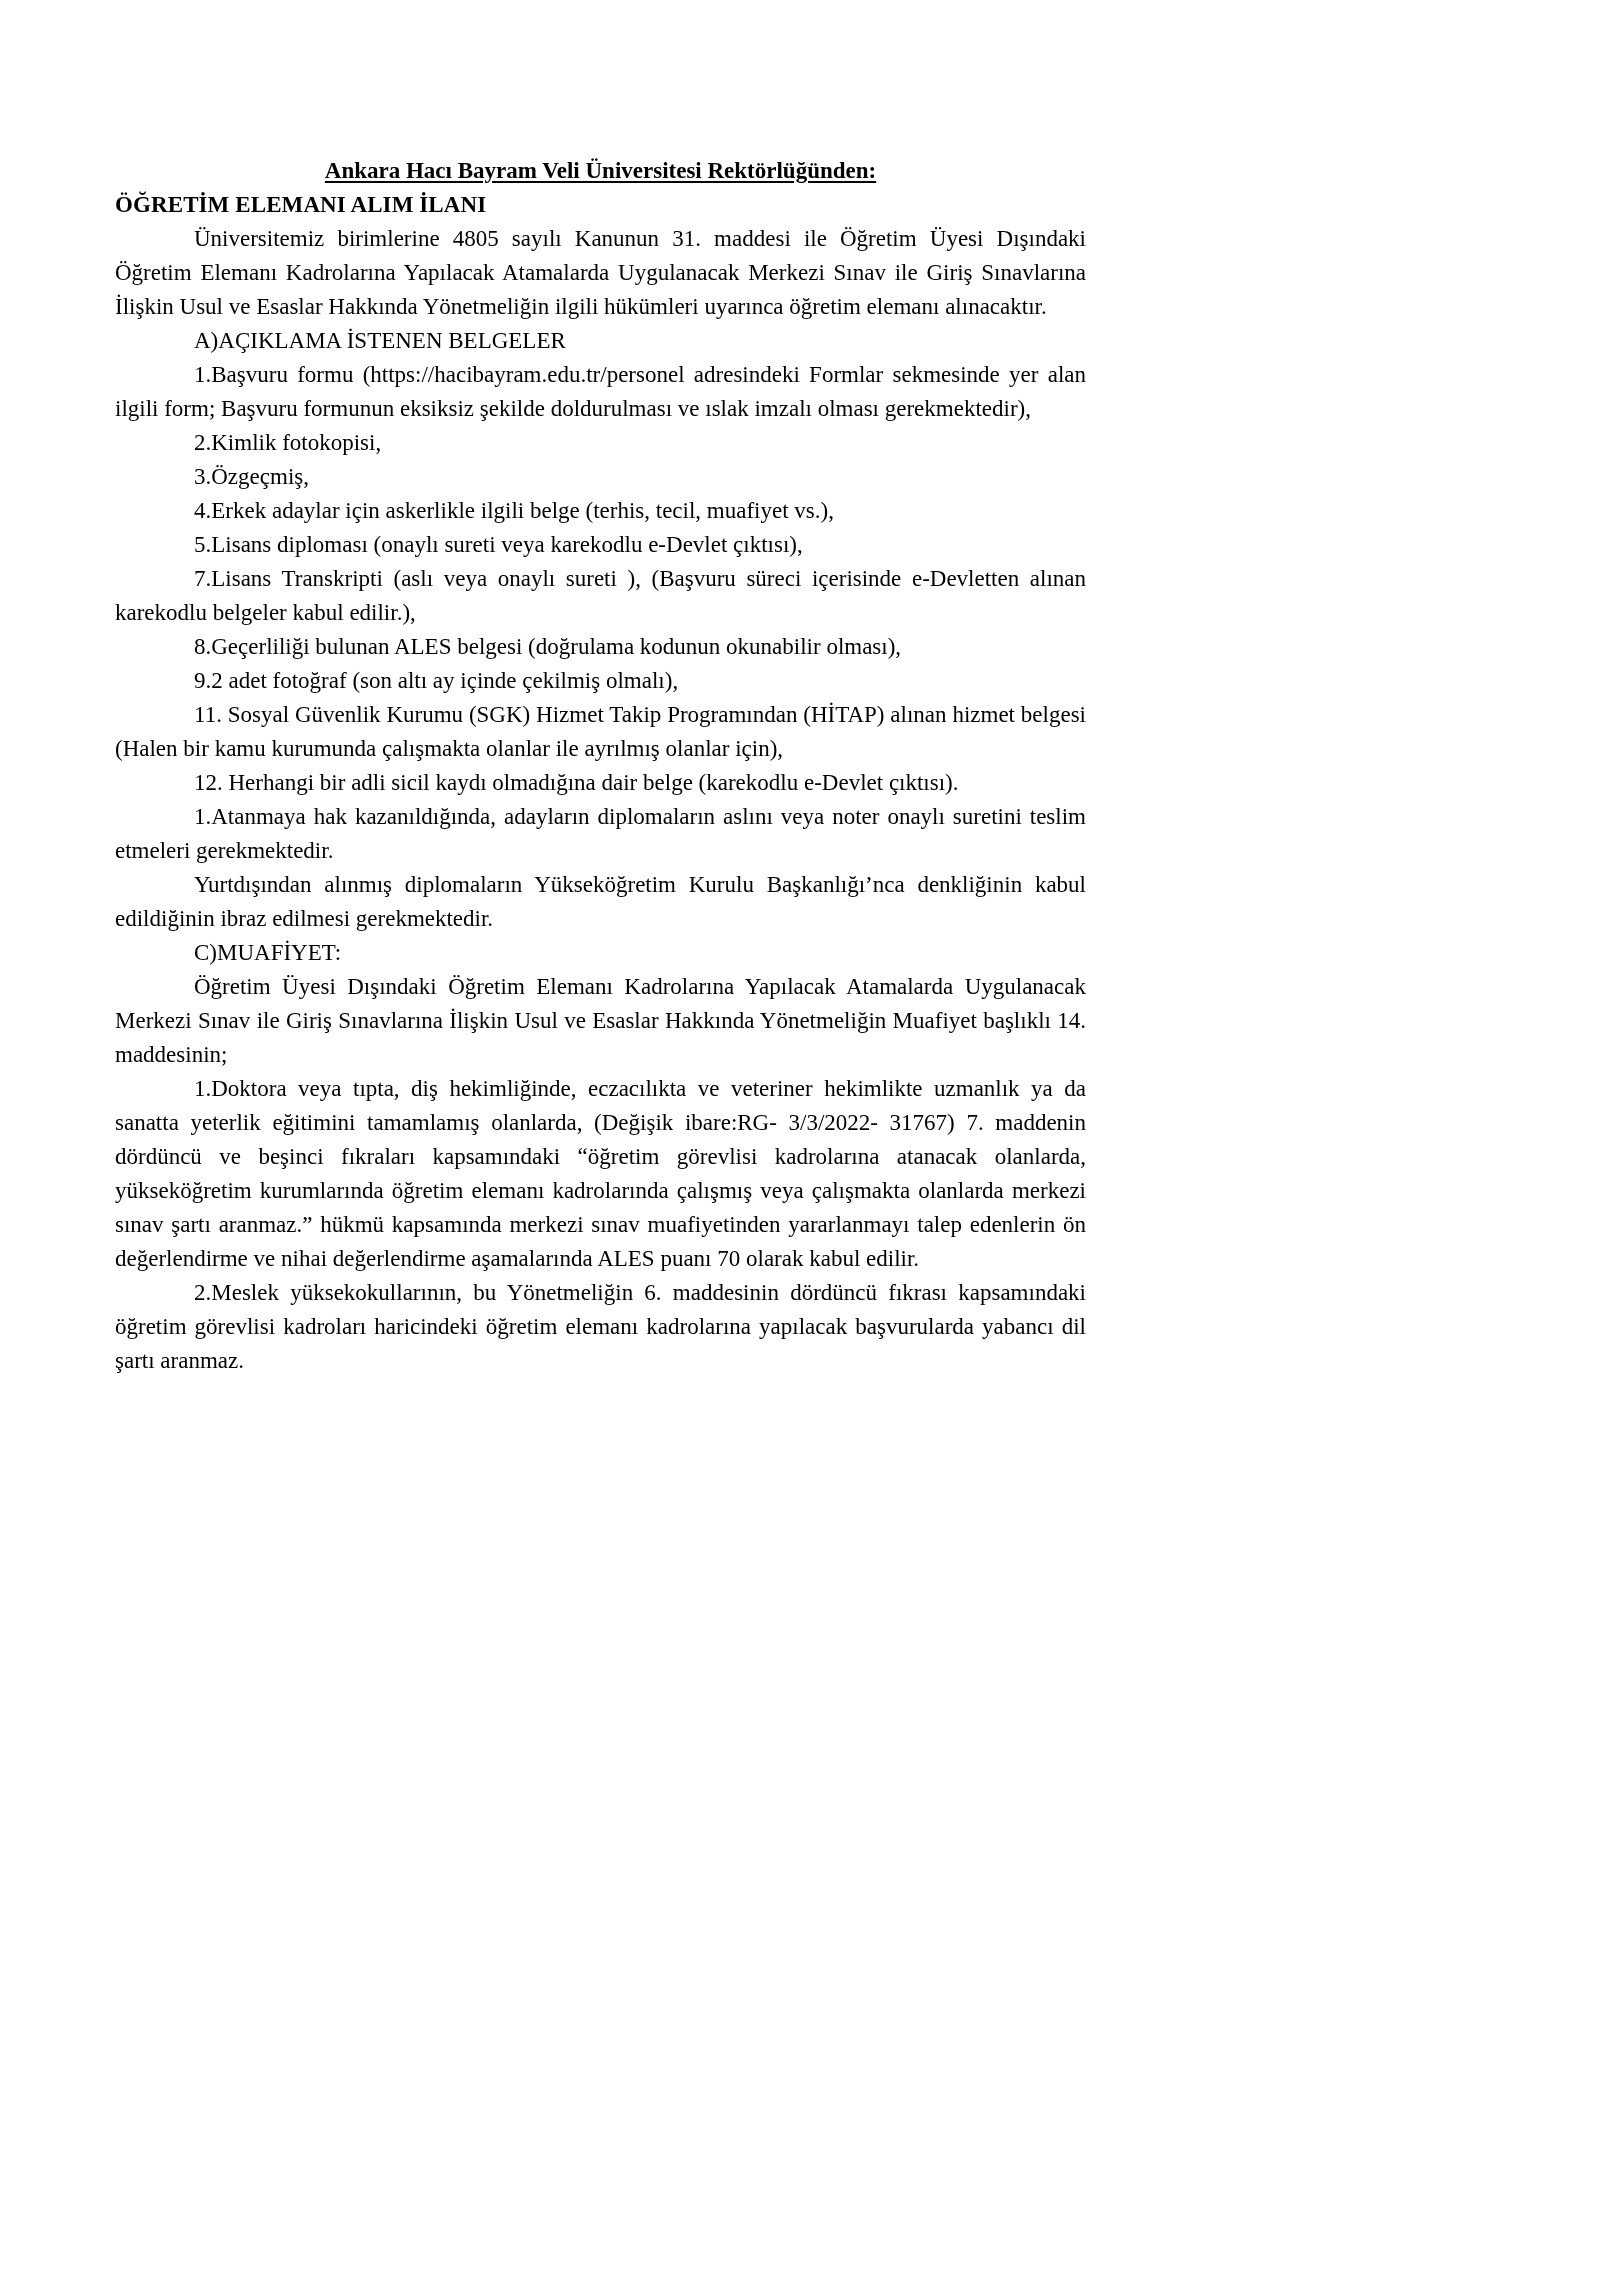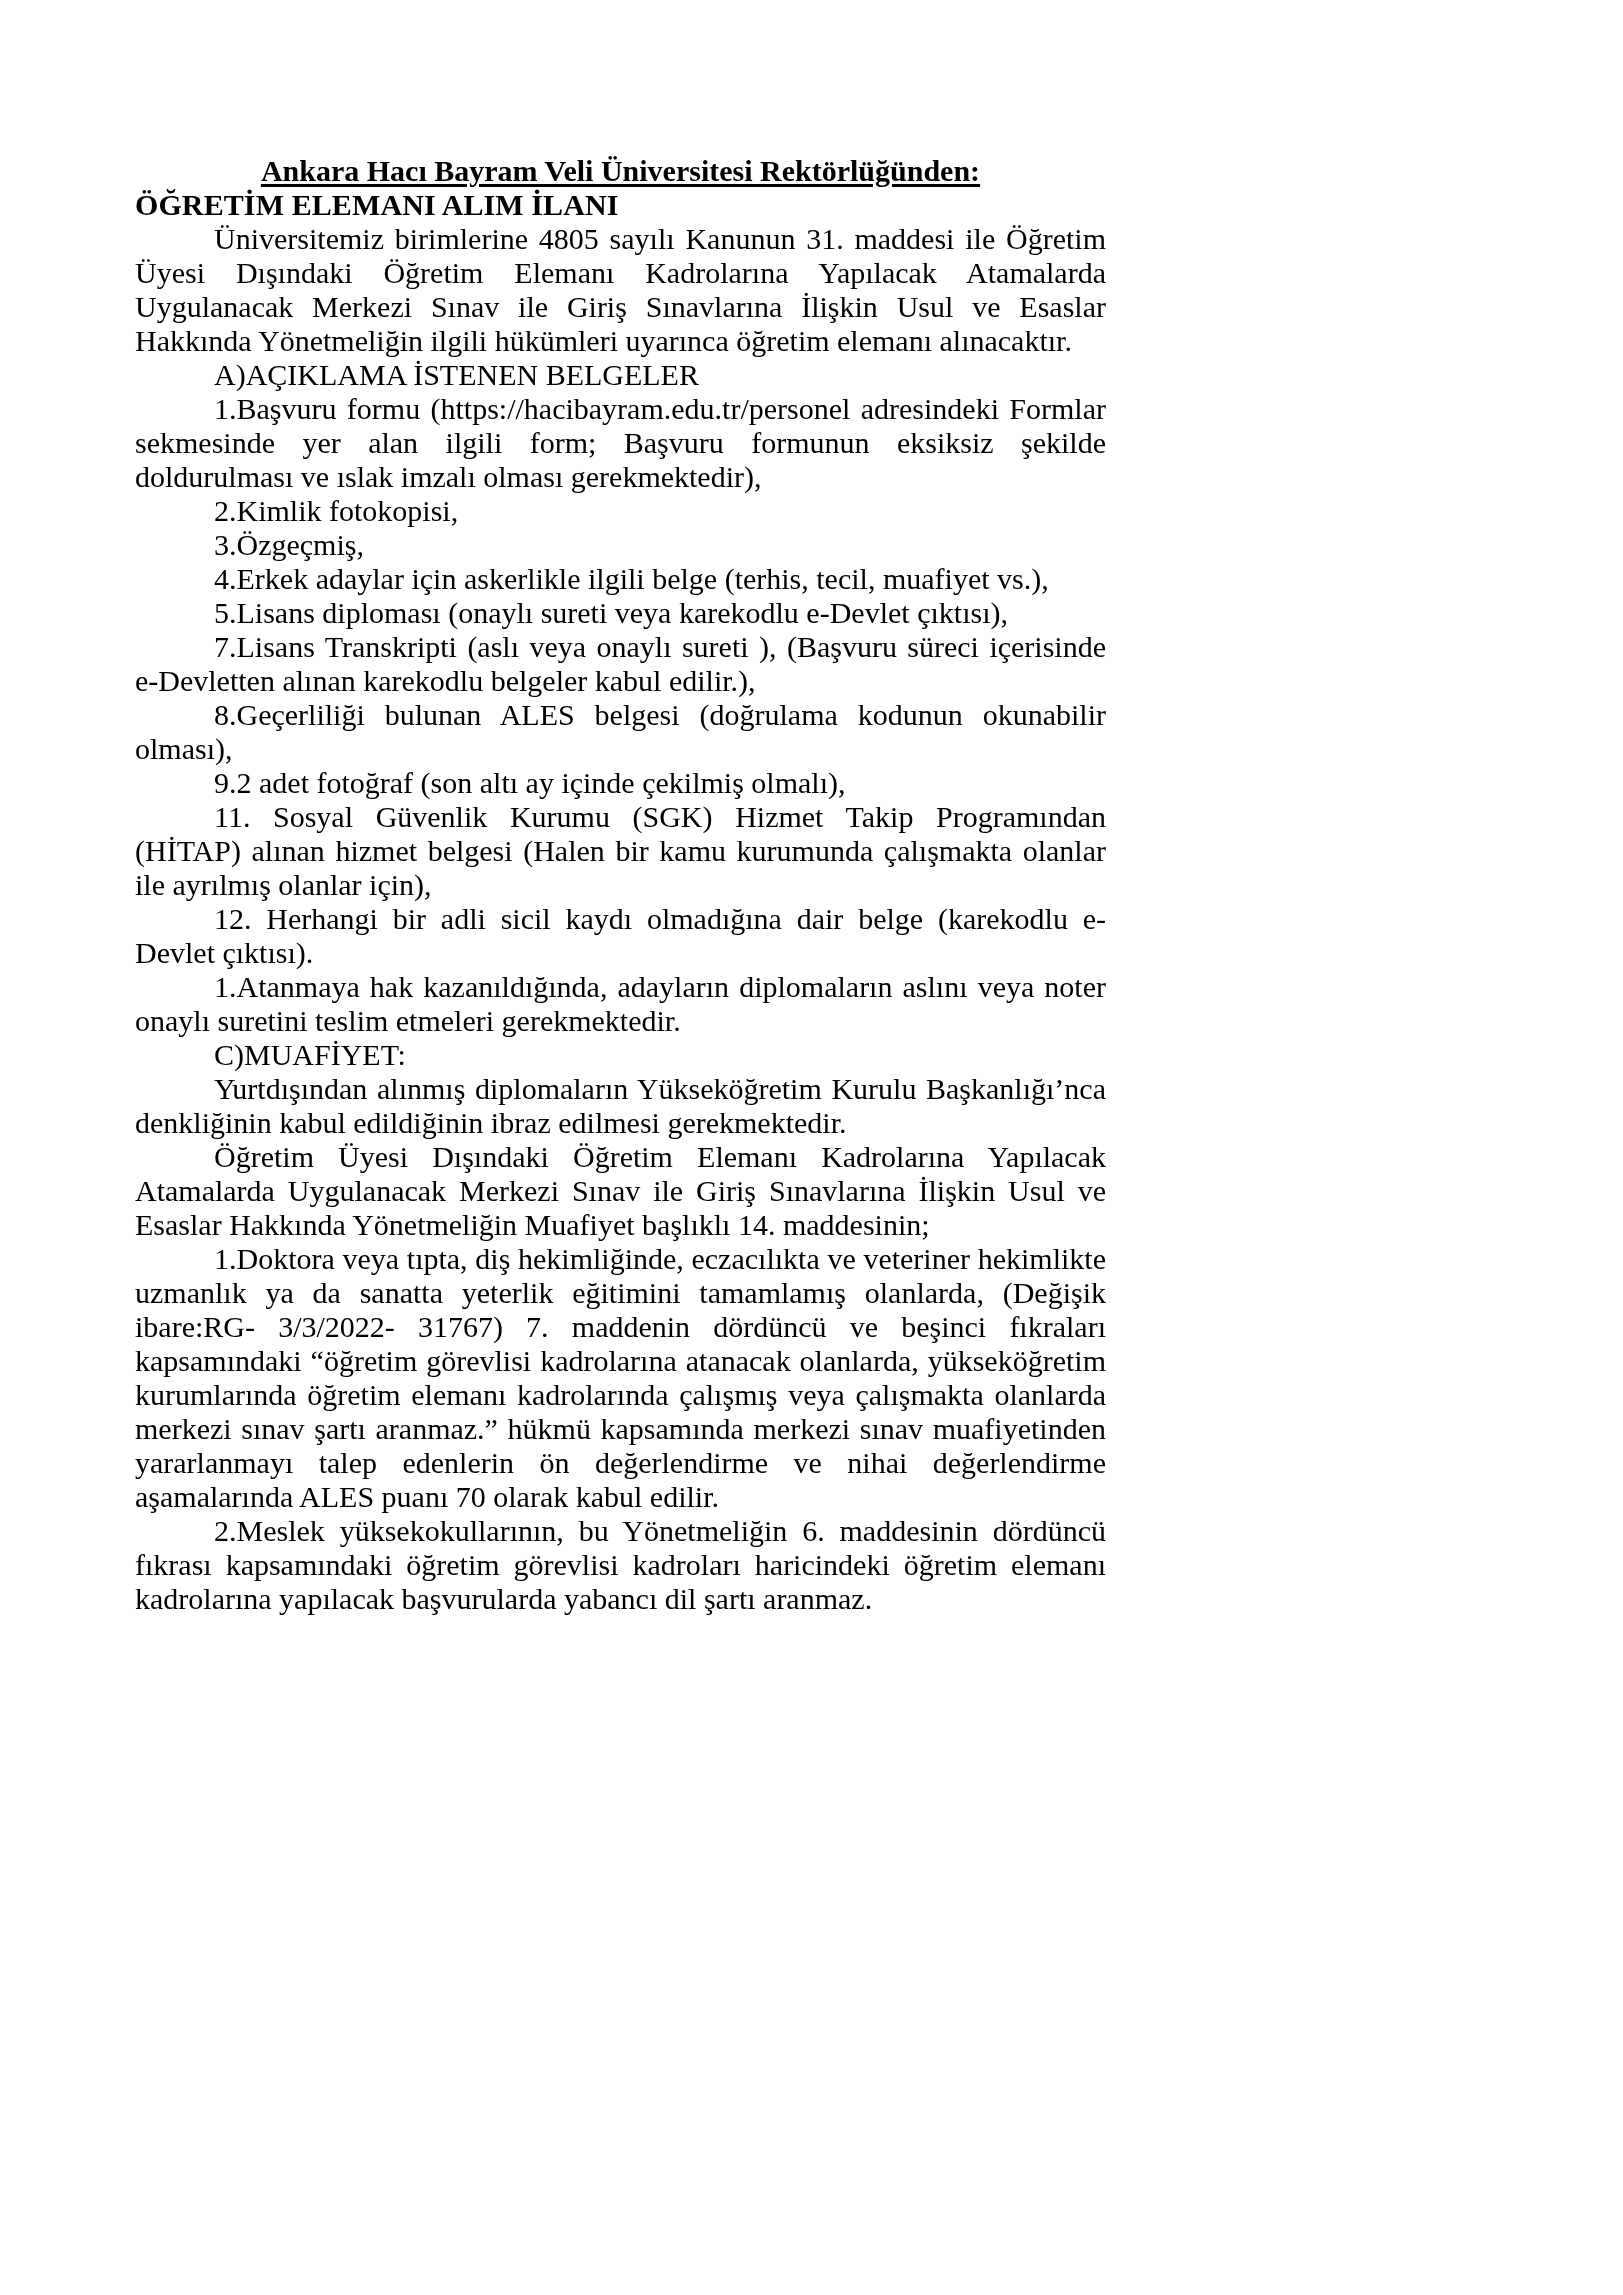--- a/index.html
+++ b/index.html
@@ -18,27 +18,26 @@
     height: 2295px;
     background: #ffffff;
     box-sizing: border-box;
     overflow: hidden;
   }
   .content {
     position: absolute;
     left: 115px;
     top: 154px;
     width: 971px;
-    font-size: 30px;
+    font-size: 23px;
     line-height: 34px;
     text-align: justify;
     text-justify: inter-word;
     -webkit-hyphens: none;
     hyphens: none;
-    margin-left: 20px;
   }
   
   .head-line {
     text-align: center;
     margin: 0;
     white-space: nowrap;
   }
   .head-line .rubric {
     font-weight: bold;
     text-decoration: underline;
@@ -76,22 +75,22 @@
     <p class="para">3.Özgeçmiş,</p>
     <p class="para">4.Erkek adaylar için askerlikle ilgili belge (terhis, tecil, muafiyet vs.),</p>
     <p class="para">5.Lisans diploması (onaylı sureti veya karekodlu e-Devlet çıktısı),</p>
     <p class="para">7.Lisans Transkripti (aslı veya onaylı sureti ), (Başvuru süreci içerisinde e-Devletten alınan karekodlu belgeler kabul edilir.),</p>
     <p class="para">8.Geçerliliği bulunan ALES belgesi (doğrulama kodunun okunabilir olması),</p>
     <p class="para">9.2 adet fotoğraf (son altı ay içinde çekilmiş olmalı),</p>
     <p class="para">11. Sosyal Güvenlik Kurumu (SGK) Hizmet Takip Programından (HİTAP) alınan hizmet belgesi (Halen bir kamu kurumunda çalışmakta olanlar ile ayrılmış olanlar için),</p>
     <p class="para">12. Herhangi bir adli sicil kaydı olmadığına dair belge (karekodlu e-Devlet çıktısı).</p>
 
     <p class="para">1.Atanmaya hak kazanıldığında, adayların diplomaların aslını veya noter onaylı suretini teslim etmeleri gerekmektedir.</p>
+    <p class="para">Yurtdışından alınmış diplomaların Yükseköğretim Kurulu Başkanlığı’nca denkliğinin kabul edildiğinin ibraz edilmesi gerekmektedir.</p>
+
     <p class="para">C)MUAFİYET:</p>
-
-    <p class="para">Yurtdışından alınmış diplomaların Yükseköğretim Kurulu Başkanlığı’nca denkliğinin kabul edildiğinin ibraz edilmesi gerekmektedir.</p>
     <p class="para">Öğretim Üyesi Dışındaki Öğretim Elemanı Kadrolarına Yapılacak Atamalarda Uygulanacak Merkezi Sınav ile Giriş Sınavlarına İlişkin Usul ve Esaslar Hakkında Yönetmeliğin Muafiyet başlıklı 14. maddesinin;</p>
     <p class="para">1.Doktora veya tıpta, diş hekimliğinde, eczacılıkta ve veteriner hekimlikte uzmanlık ya da sanatta yeterlik eğitimini tamamlamış olanlarda, (Değişik ibare:RG- 3/3/2022- 31767) 7. maddenin dördüncü ve beşinci fıkraları kapsamındaki “öğretim görevlisi kadrolarına atanacak olanlarda, yükseköğretim kurumlarında öğretim elemanı kadrolarında çalışmış veya çalışmakta olanlarda merkezi sınav şartı aranmaz.” hükmü kapsamında merkezi sınav muafiyetinden yararlanmayı talep edenlerin ön değerlendirme ve nihai değerlendirme aşamalarında ALES puanı 70 olarak kabul edilir.</p>
     <p class="para">2.Meslek yüksekokullarının, bu Yönetmeliğin 6. maddesinin dördüncü fıkrası kapsamındaki öğretim görevlisi kadroları haricindeki öğretim elemanı kadrolarına yapılacak başvurularda yabancı dil şartı aranmaz.</p>
 
   </div>
 </div>
 
 
 </body></html>

